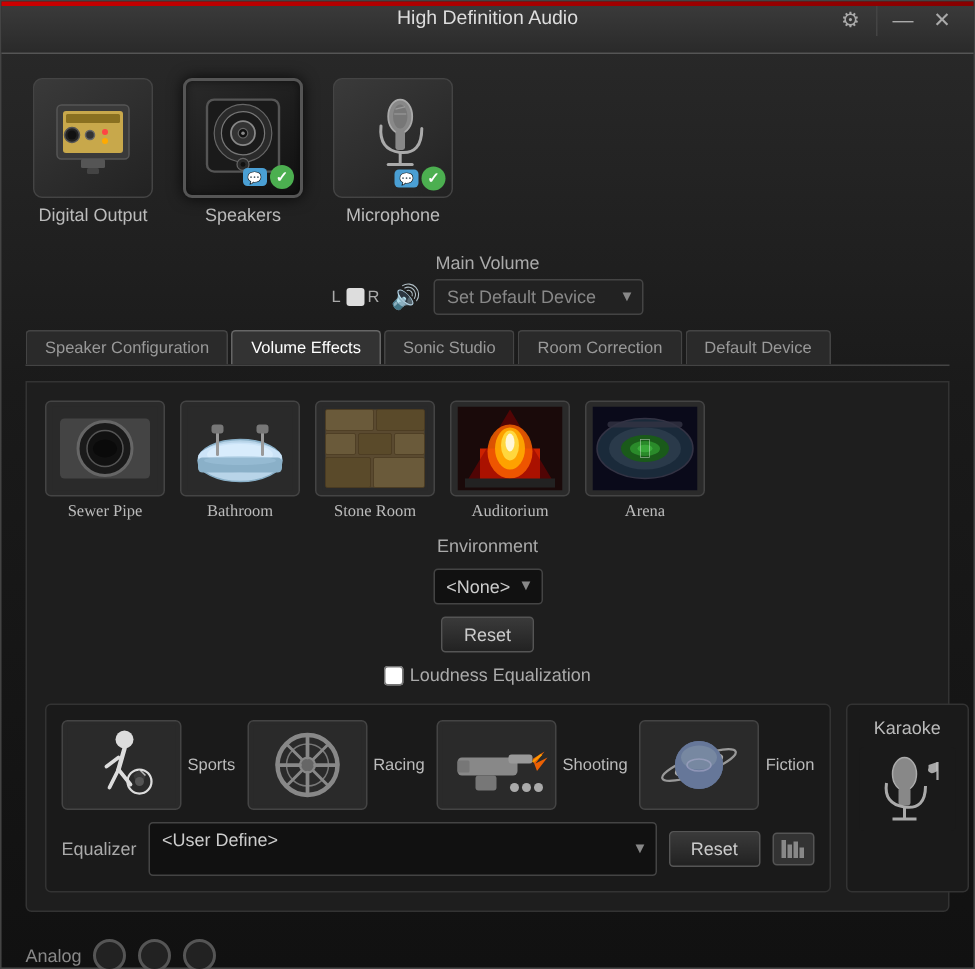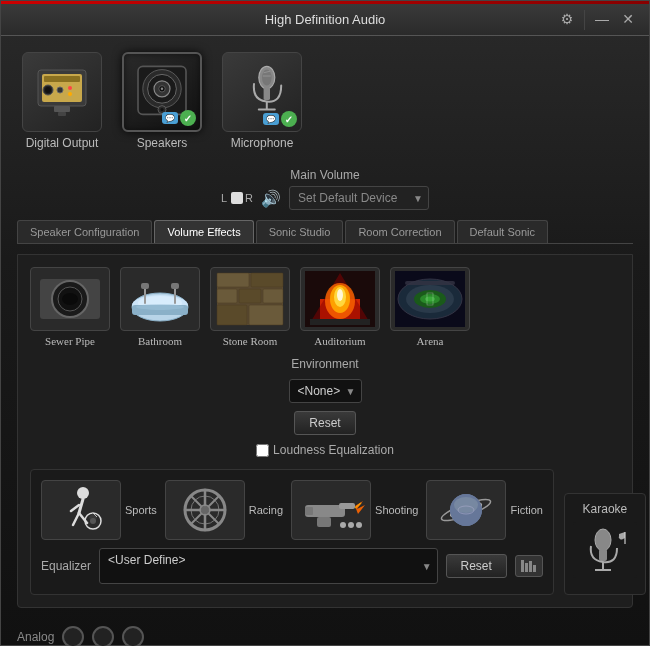--- a/index.html
+++ b/index.html
@@ -17,21 +17,20 @@
       height: 646px;
       background: linear-gradient(180deg, #2a2a2a 0%, #1a1a1a 40%, #111 100%);
       border: 1px solid #444;
       display: flex;
       flex-direction: column;
     }
     .title-bar {
       background: linear-gradient(180deg, #3a3a3a 0%, #2a2a2a 100%);
       height: 32px;
       display: flex;
-      align-items: center;
       justify-content: space-between;
       padding: 0 12px;
       border-bottom: 1px solid #555;
       flex-shrink: 0;
     }
     .title-bar-title {
       color: #ddd;
       font-size: 13px;
       font-weight: normal;
       position: absolute;
@@ -322,21 +321,20 @@
     .eq-right {
       width: 90px;
       background: #1a1a1a;
       border: 1px solid #333;
       border-radius: 4px;
       padding: 8px;
       display: flex;
       flex-direction: column;
       align-items: center;
       gap: 6px;
-      margin-top: 24px;
     }
     .karaoke-label {
       color: #bbb;
       font-size: 12px;
       text-align: center;
     }
     .eq-icons {
       display: flex;
       gap: 8px;
       margin-bottom: 8px;
@@ -522,21 +520,21 @@
           <span class="select-arrow">▼</span>
         </div>
       </div>
     </div>
 
     <div class="tabs">
       <div class="tab">Speaker Configuration</div>
       <div class="tab active">Volume Effects</div>
       <div class="tab">Sonic Studio</div>
       <div class="tab">Room Correction</div>
-      <div class="tab">Default Sonic</div>
+      <div class="tab">Default Device</div>
     </div>
 
     <div class="panel">
 
       <div class="env-icons">
 
         <div class="env-item">
           <div class="env-icon-box">
             <svg width="70" height="56" viewBox="0 0 70 56">
               <rect width="70" height="56" fill="#2a2a2a"></rect>

